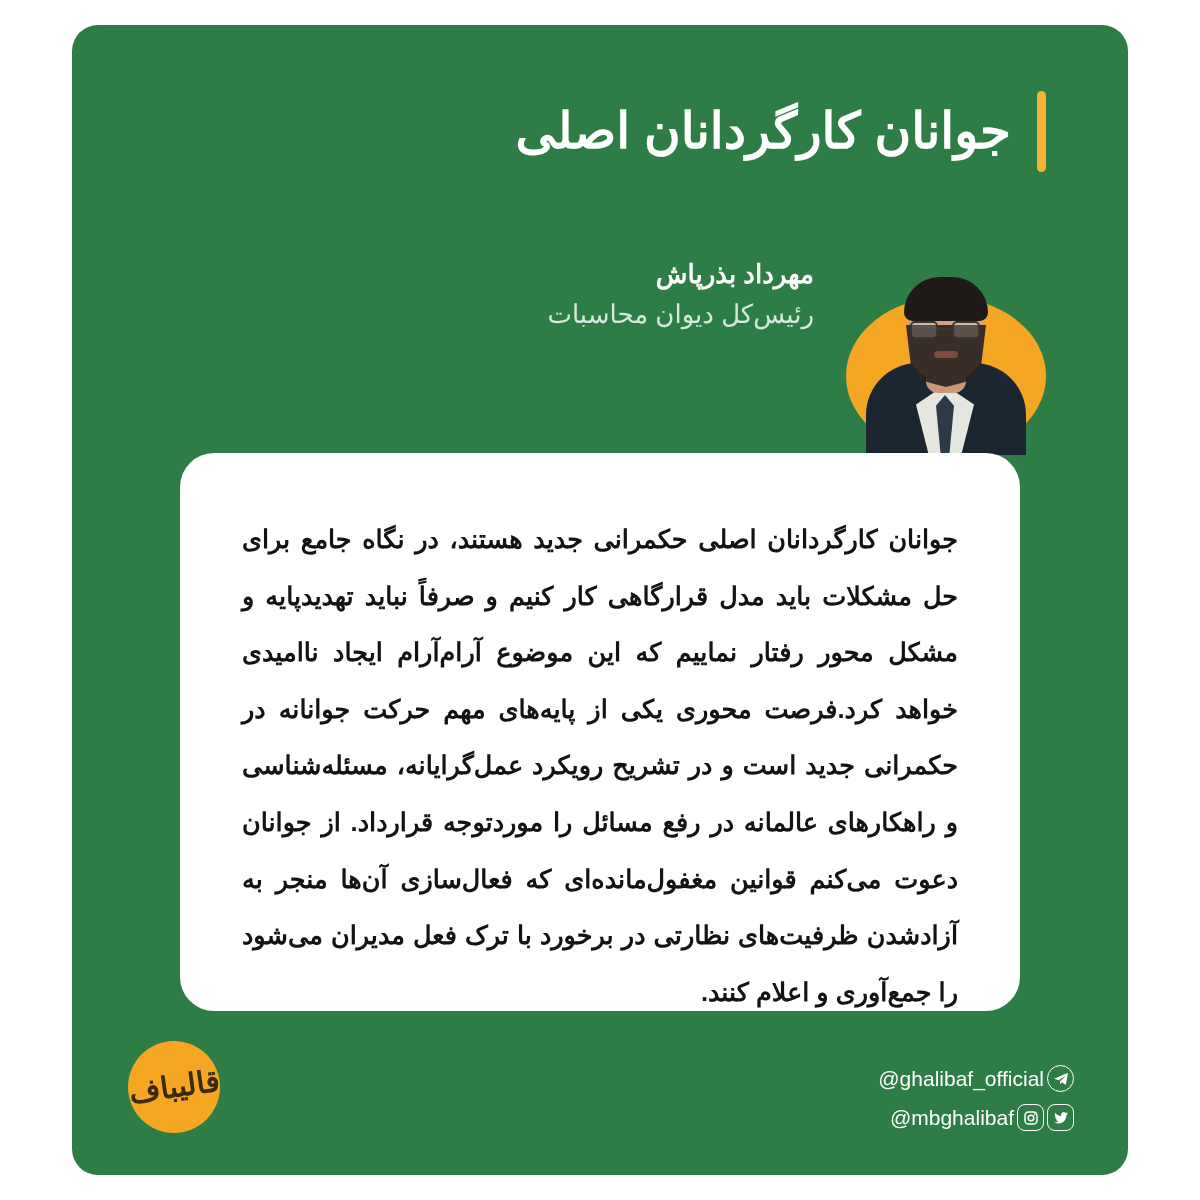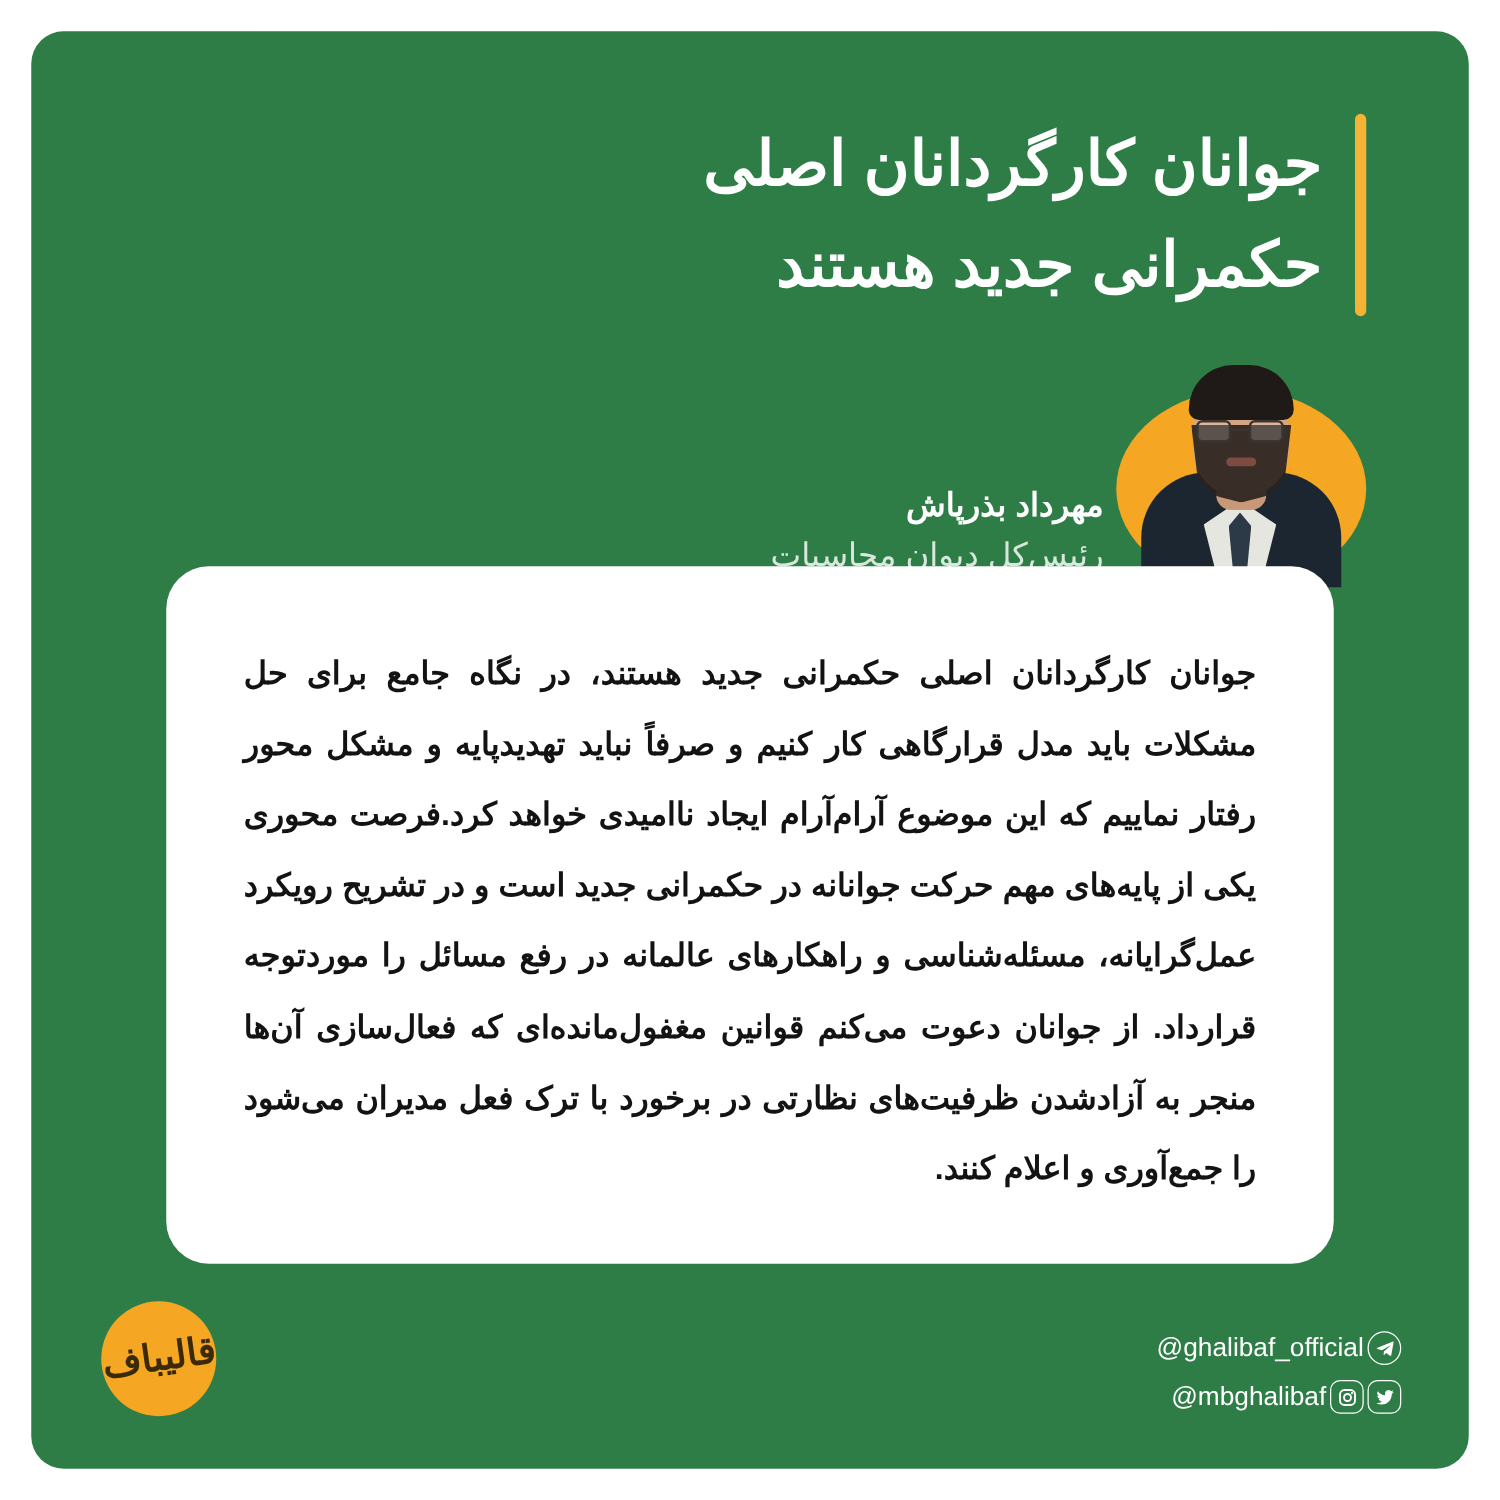--- a/index.html
+++ b/index.html
@@ -6,21 +6,21 @@
   html, body {
     width: 1200px; height: 1200px;
     font-family: "Liberation Sans", sans-serif;
   }
   body {
     background: #ffffff;
     display: flex; align-items: center; justify-content: center;
   }
   .poster {
     position: relative;
-    width: 1150px; height: 1150px;
+    width: 1056px; height: 1150px;
     background: #2e7d46;
     border-radius: 26px;
     overflow: hidden;
   }
 
   
   .headline-wrap {
     position: absolute;
     top: 66px; right: 82px;
     display: flex; flex-direction: row; align-items: stretch;
@@ -40,23 +40,23 @@
     line-height: 1.62;
     letter-spacing: -0.5px;
     direction: rtl;
     white-space: nowrap;
   }
   .headline .line { display: block; }
 
   
   .speaker {
     position: absolute;
-    top: 245px; right: 82px;
-    display: flex; flex-direction: row; align-items: flex-end;
-    gap: 10px;
+    top: 230px; right: 82px;
+    display: flex; flex-direction: row; align-items: flex-start;
+    gap: 32px;
     direction: rtl;
   }
   .speaker-text { text-align: right; padding-bottom: 4px; }
   .speaker-name {
     color: #ffffff; font-size: 26px; font-weight: bold;
     line-height: 1.5;
   }
   .speaker-role {
     color: #d8e8dc; font-size: 26px; line-height: 1.6;
   }
@@ -201,21 +201,20 @@
 </style>
 </head>
 <body>
 
 <div class="poster">
 
   <div class="headline-wrap">
     <div class="headline-bar"></div>
     <div class="headline">
       <span class="line">جوانان کارگردانان اصلی</span>
-      <span class="line">حکمرانی جدید هستند</span>
     </div>
   </div>
 
   <div class="speaker">
     <div class="portrait">
       <div class="portrait-disc"></div>
       <div class="portrait-photo">
         <div class="p-suit"></div>
         <div class="p-shirt"></div>
         <div class="p-tie"></div>

